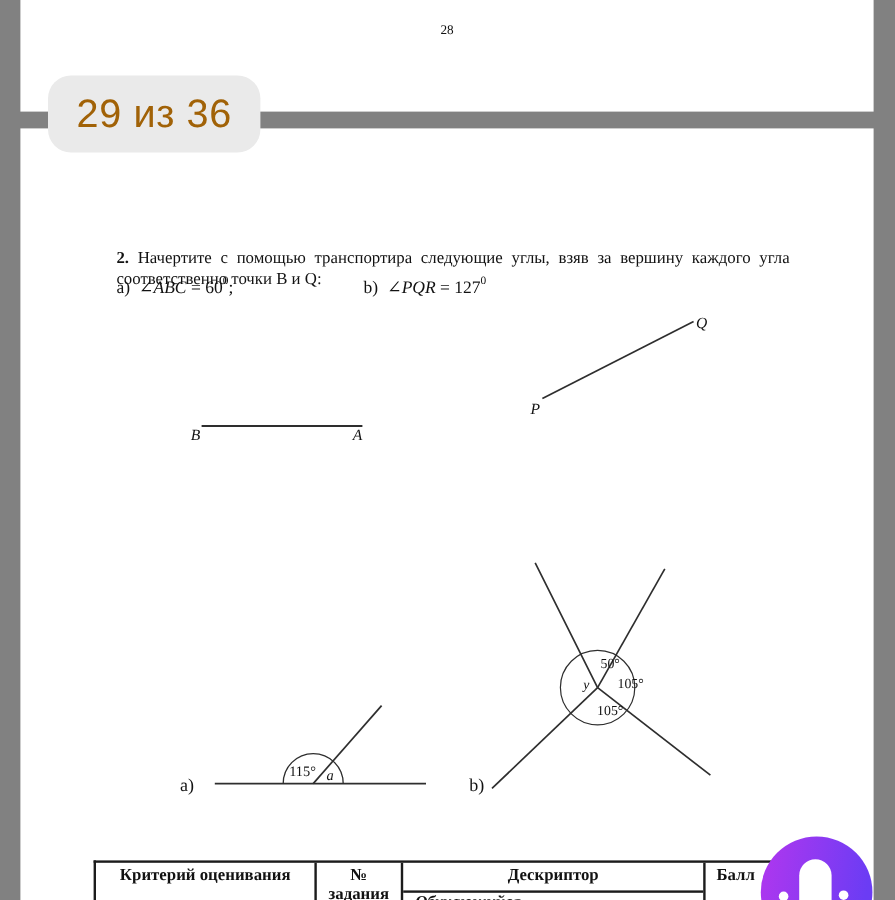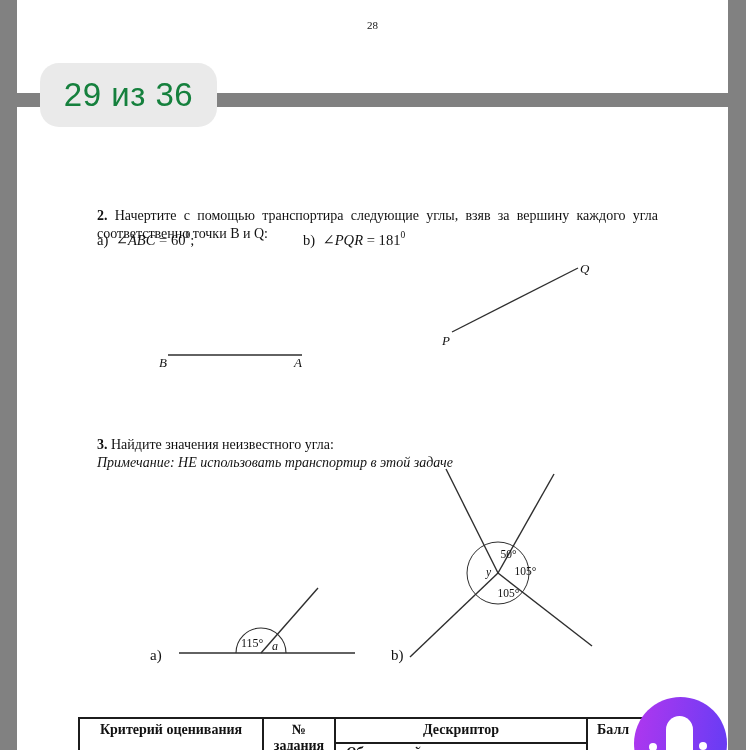--- a/index.html
+++ b/index.html
@@ -7,21 +7,21 @@
     position:relative;width:746px;height:750px;overflow:hidden;
     background:#818181;
     font-family:"Liberation Serif","DejaVu Serif",serif;color:#121212;
   }
   .page{position:absolute;background:#ffffff;}
   .page-prev{left:17px;top:0;width:711px;height:93px;}
   .page-cur{left:17px;top:107px;width:711px;height:643px;}
   .pagenum{position:absolute;left:17px;top:19px;width:711px;text-align:center;font-size:11px;}
   .badge{
     position:absolute;left:40px;top:63px;width:177px;height:64px;
-    background:#eaeaea;border-radius:19px;color:#15803d;
+    background:#eaeaea;border-radius:19px;color:#a16207;
     font-family:"Liberation Sans","DejaVu Sans",sans-serif;font-size:33px;
     display:flex;align-items:center;justify-content:center;letter-spacing:.5px;text-align:center;
   }
   .para{position:absolute;left:97px;width:561px;font-size:14px;line-height:18.3px;text-align:justify;}
   .p2{top:193px;}
   .p3{top:422px;text-align:left;}
   .num{font-weight:bold;}
   .note{font-style:italic;}
   .angle-item{position:absolute;top:231px;font-size:14.6px;white-space:nowrap;}
   .ai-a{left:97px;}  .ai-b{left:303px;}
@@ -64,33 +64,31 @@
   <div class="page page-cur"></div>
 
   <div class="badge">
     <span>29 из 36</span>
   </div>
 
   <p class="para p2"><span class="num">2.</span> <span>Начертите с помощью транспортира следующие углы, взяв за вершину каждого угла соответственно точки B и Q:</span></p>
 
   <div class="angle-item ai-a"><span>a)</span>&nbsp;&nbsp;<span>∠</span><span class="math-letters">ABC</span><span> = 60</span><sup>0</sup><span>;</span></div>
 
-  <div class="angle-item ai-b"><span>b)</span>&nbsp;&nbsp;<span>∠</span><span class="math-letters">PQR</span><span> = 181</span><sup>0</sup></div>
+  <div class="angle-item ai-b"><span>b)</span>&nbsp;&nbsp;<span>∠</span><span class="math-letters">PQR</span><span> = 127</span><sup>0</sup></div>
 
   <svg class="fig-svg" style="left:140px;top:255px;" width="460" height="130">
     <line x1="28" y1="100" x2="162" y2="100" stroke-width="1.5"></line>
     <line x1="312" y1="77" x2="438" y2="13" stroke-width="1.4"></line>
   </svg>
   <span class="fig-label" style="left:159px;top:356px;">B</span>
   <span class="fig-label" style="left:294px;top:356px;">A</span>
   <span class="fig-label" style="left:442px;top:334px;">P</span>
   <span class="fig-label" style="left:580px;top:262px;">Q</span>
 
-  <p class="para p3"><span class="num">3.</span> <span>Найдите значения неизвестного угла:</span><br>
-  <span class="note">Примечание: НЕ использовать транспортир в этой задаче</span></p>
 
   <svg class="fig-svg" style="left:138px;top:575px;" width="230" height="95">
     <line x1="41" y1="78" x2="217" y2="78" stroke-width="1.4"></line>
     <line x1="123" y1="78" x2="180" y2="13" stroke-width="1.4"></line>
     <path d="M 98 78 A 25 25 0 0 1 148 78" stroke-width="1.1"></path>
   </svg>
   <span class="arc-label" style="left:241px;top:637px;">115°</span>
   <span class="arc-label it" style="left:272px;top:640px;">a</span>
   <span class="sub-label" style="left:150px;top:648px;">a)</span>
 

